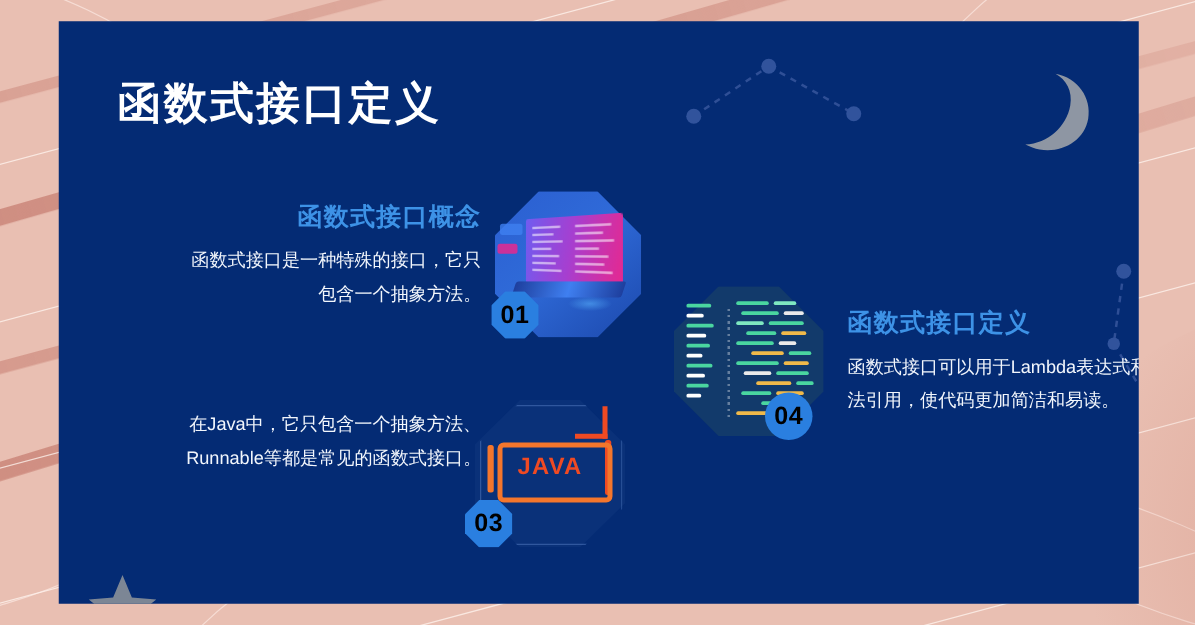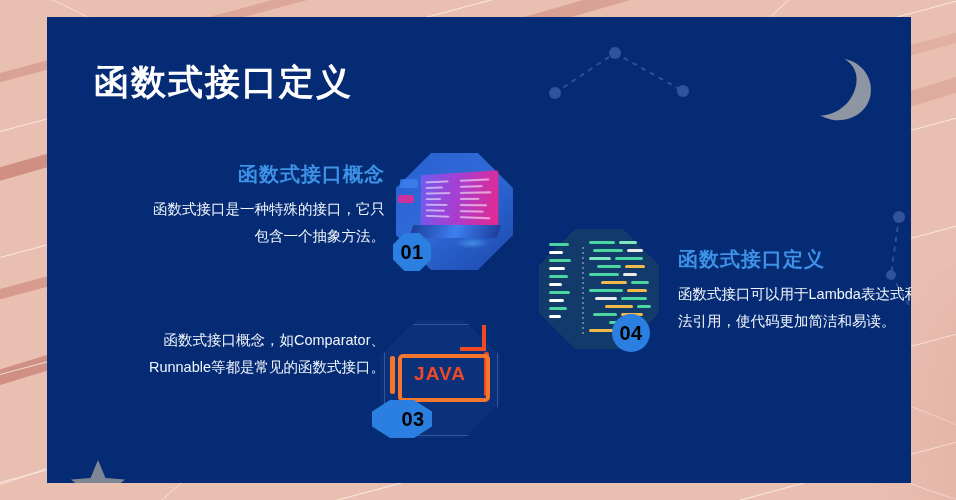--- a/index.html
+++ b/index.html
@@ -270,31 +270,31 @@
     </div>
 
     <div class="tile" id="tile-3">
       <div class="octa plate"></div>
       <div class="jv-outline"></div>
       <div class="jv-corner"></div>
       <div class="jv-bar" style="left:10px;top:36px;height:38px;"></div>
       <div class="jv-bar" style="left:104px;top:32px;height:44px;background:#ef4a23;"></div>
       <div class="jv-frame"></div>
       <div class="jv-text">JAVA</div>
-      <div class="badge" style="left:-8px;top:80px;padding-left:22px;">03</div>
+      <div class="badge" style="left:-8px;top:80px;">03</div>
     </div>
 
     <div class="block right-al" id="block-1">
       <div class="head">函数式接口概念</div>
       <div class="body">函数式接口是一种特殊的接口，它只包含一个抽象方法。</div>
     </div>
 
     <div class="block left-al" id="block-2">
       <div class="head">函数式接口定义</div>
       <div class="body">函数式接口可以用于Lambda表达式和方法引用，使代码更加简洁和易读。</div>
     </div>
 
     <div class="block right-al" id="block-3">
-      <div class="body">函数式接口概念，如Comparator、Runnable等都是常见的函数式接口。</div>
+      <div class="body">在Java中，它只包含一个抽象方法、Runnable等都是常见的函数式接口。</div>
     </div>
 
   </div>
 </div>
 
 </body></html>

